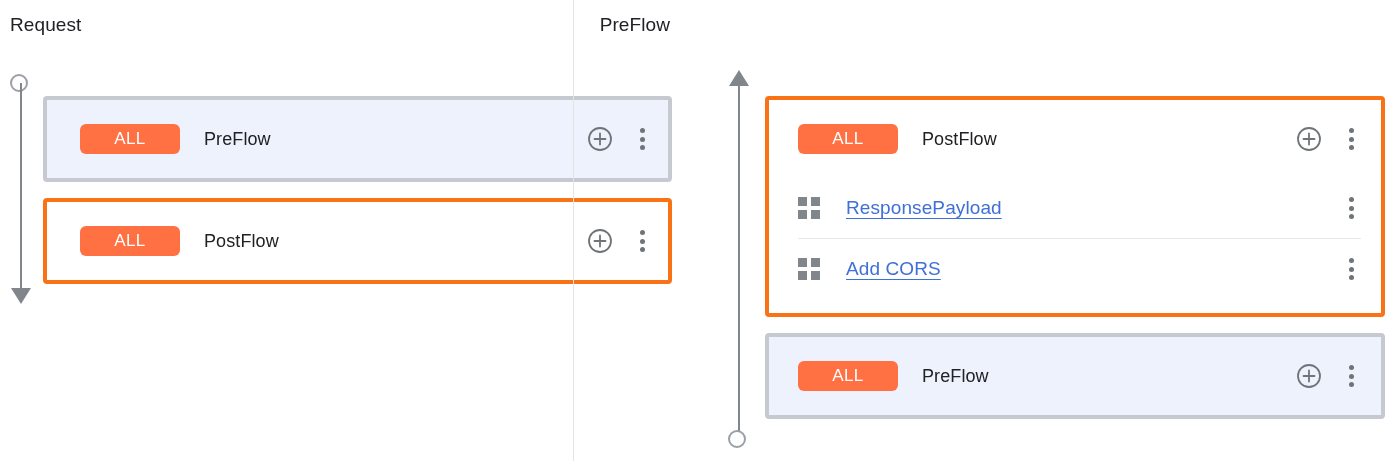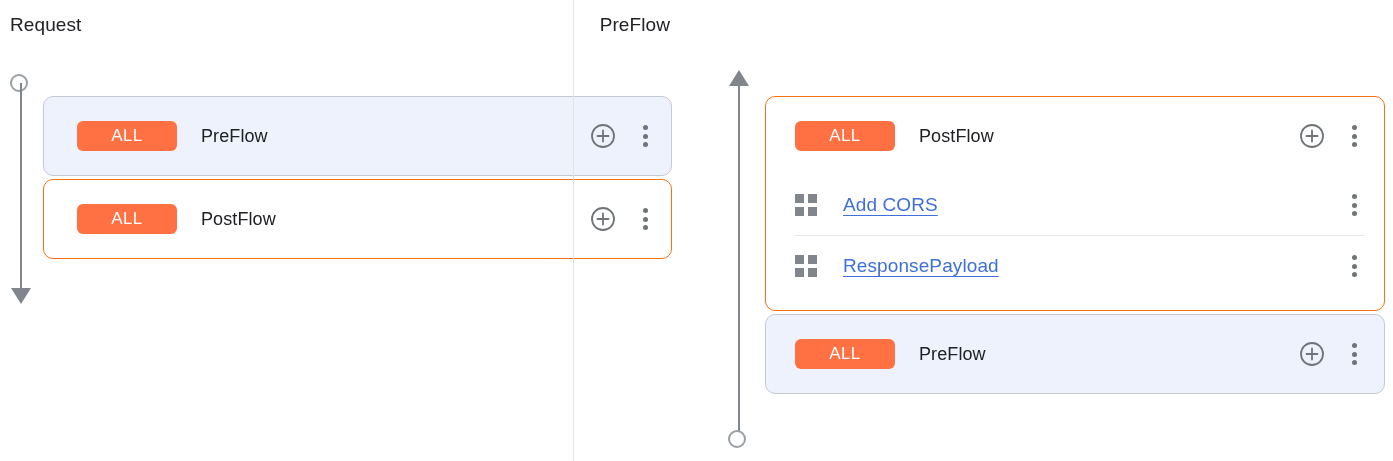--- a/index.html
+++ b/index.html
@@ -96,24 +96,24 @@
 
   
   .card-stack {
     position: absolute;
   }
   .stack-request { left: 43px; top: 96px; width: 629px; }
   .stack-response { left: 765px; top: 96px; width: 620px; }
 
   .flow-card {
     box-sizing: border-box;
-    border: 1px solid #f97316;
-    border-radius: 10px;
+    border: 4px solid #f97316;
+    border-radius: 4px;
     background: #ffffff;
-    margin-bottom: 3px;
+    margin-bottom: 16px;
   }
   .flow-card.selected {
     background: #eef2fd;
     border-color: #c6cad0;
   }
 
   .flow-head {
     display: flex;
     align-items: center;
     height: 78px;
@@ -307,37 +307,37 @@
 
       <div class="policy-rows">
 
         <div class="policy-row">
           <div class="grid-icon">
             <i></i>
               <i></i>
               <i></i>
               <i></i>
           </div>
-          <div class="policy-name">Add CORS</div>
+          <div class="policy-name">ResponsePayload</div>
           <div class="spacer"></div>
           <div class="dots">
             <span></span>
               <span></span>
               <span></span>
           </div>
         </div>
 
         <div class="policy-row">
           <div class="grid-icon">
             <i></i>
               <i></i>
               <i></i>
               <i></i>
           </div>
-          <div class="policy-name">ResponsePayload</div>
+          <div class="policy-name">Add CORS</div>
           <div class="spacer"></div>
           <div class="dots">
             <span></span>
               <span></span>
               <span></span>
           </div>
         </div>
 
       </div>
     </div>

